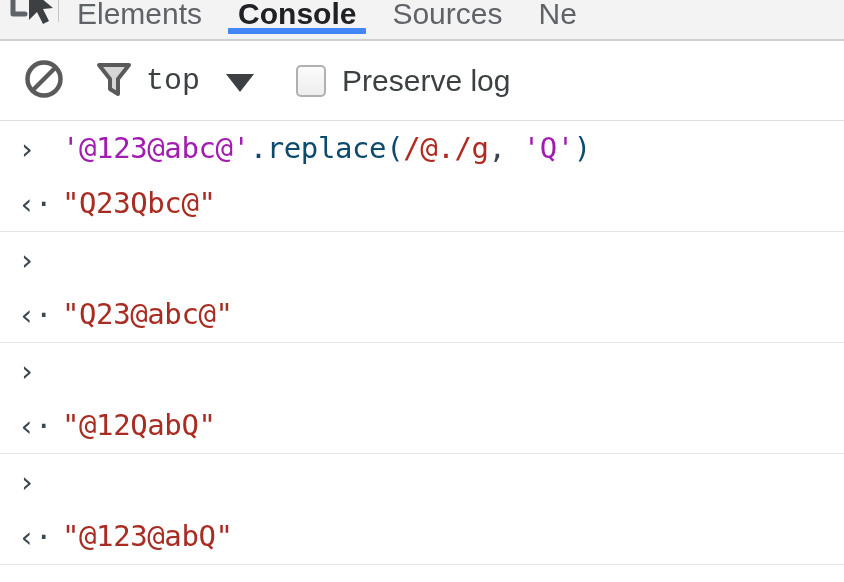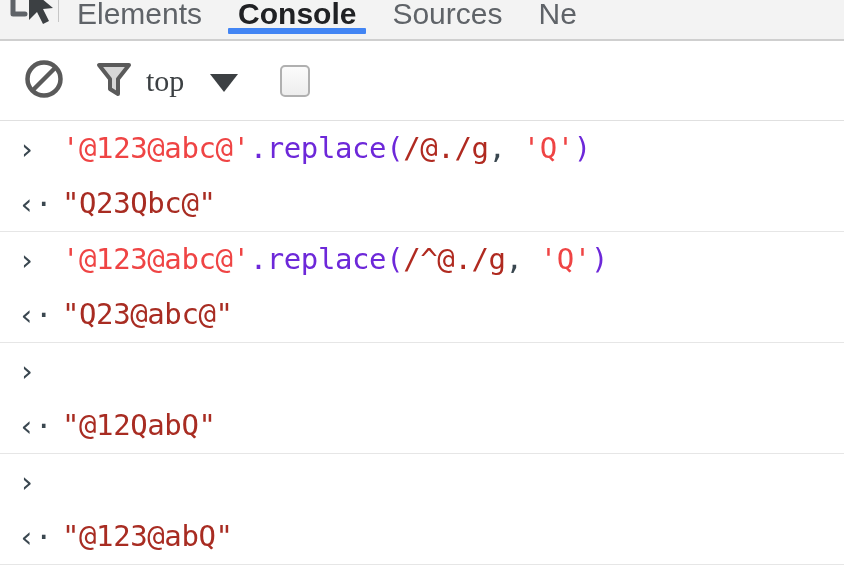--- a/index.html
+++ b/index.html
@@ -106,21 +106,21 @@
     justify-content: center;
     flex: 0 0 auto;
   }
   .tb-gap { width: 22px; flex: 0 0 22px; }
   .context-select {
     display: flex;
     align-items: center;
     margin-left: 8px;
   }
   .context-label {
-    font-family: Liberation Serif, serif;
+    font-family: Liberation Mono, monospace;
     font-size: 30px;
     color: #3c4043;
     line-height: 1;
   }
   .caret {
     width: 0; height: 0;
     border-left: 14px solid transparent;
     border-right: 14px solid transparent;
     border-top: 18px solid #3c4043;
     margin-left: 26px;
@@ -175,24 +175,24 @@
     padding-top: 2px;
   }
   .code {
     font-family: "DejaVu Sans Mono", monospace;
     font-size: 29px;
     letter-spacing: -0.4px;
     line-height: 1;
     color: #37474f;
     white-space: pre;
   }
-  .tok-str   { color: #ef4444; }
+  .tok-str   { color: #a21caf; }
   .tok-regex { color: #b02a20; }
   .tok-punct { color: #3a4750; }
-  .tok-plain { color: #6d28d9; }
+  .tok-plain { color: #0c4a6e; }
   .tok-quote { color: #3a4750; }
   .out-str   { color: #a82c22; }
 </style>
 </head>
 <body>
 
 <div class="devtools">
 
   <div class="tabstrip">
 
@@ -245,41 +245,41 @@
       </span>
     </div>
 
     <div class="context-select">
       <span class="context-label">top</span>
       <span class="caret"></span>
     </div>
 
     <div class="preserve-wrap">
       <span class="checkbox"></span>
+      <span class="preserve-label">Preserve log</span>
     </div>
 
   </div>
 
   <div class="console-log">
 
     <div class="msg-group">
       <div class="msg-row">
         <span class="gutter code tok-quote">›</span>
         <span class="code"><span class="tok-str">'@123@abc@'</span><span class="tok-plain">.replace(</span><span class="tok-regex">/@./g</span><span class="tok-punct">, </span><span class="tok-str">'Q'</span><span class="tok-plain">)</span></span>
       </div>
       <div class="msg-row">
         <span class="gutter code tok-quote">‹·</span>
         <span class="code out-str">"Q23Qbc@"</span>
       </div>
     </div>
 
     <div class="msg-group">
       <div class="msg-row">
         <span class="gutter code tok-quote">›</span>
-        <span class="code"><span class="tok-str">'@123@abc@'</span><span class="tok-plain">.replace(</span><span class="tok-regex">/^@./g</span><span class="tok-punct">, </span><span class="tok-str">'Q'</span><span class="tok-plain">)</span></span>
       </div>
       <div class="msg-row">
         <span class="gutter code tok-quote">‹·</span>
         <span class="code out-str">"Q23@abc@"</span>
       </div>
     </div>
 
     <div class="msg-group">
       <div class="msg-row">
         <span class="gutter code tok-quote">›</span>

